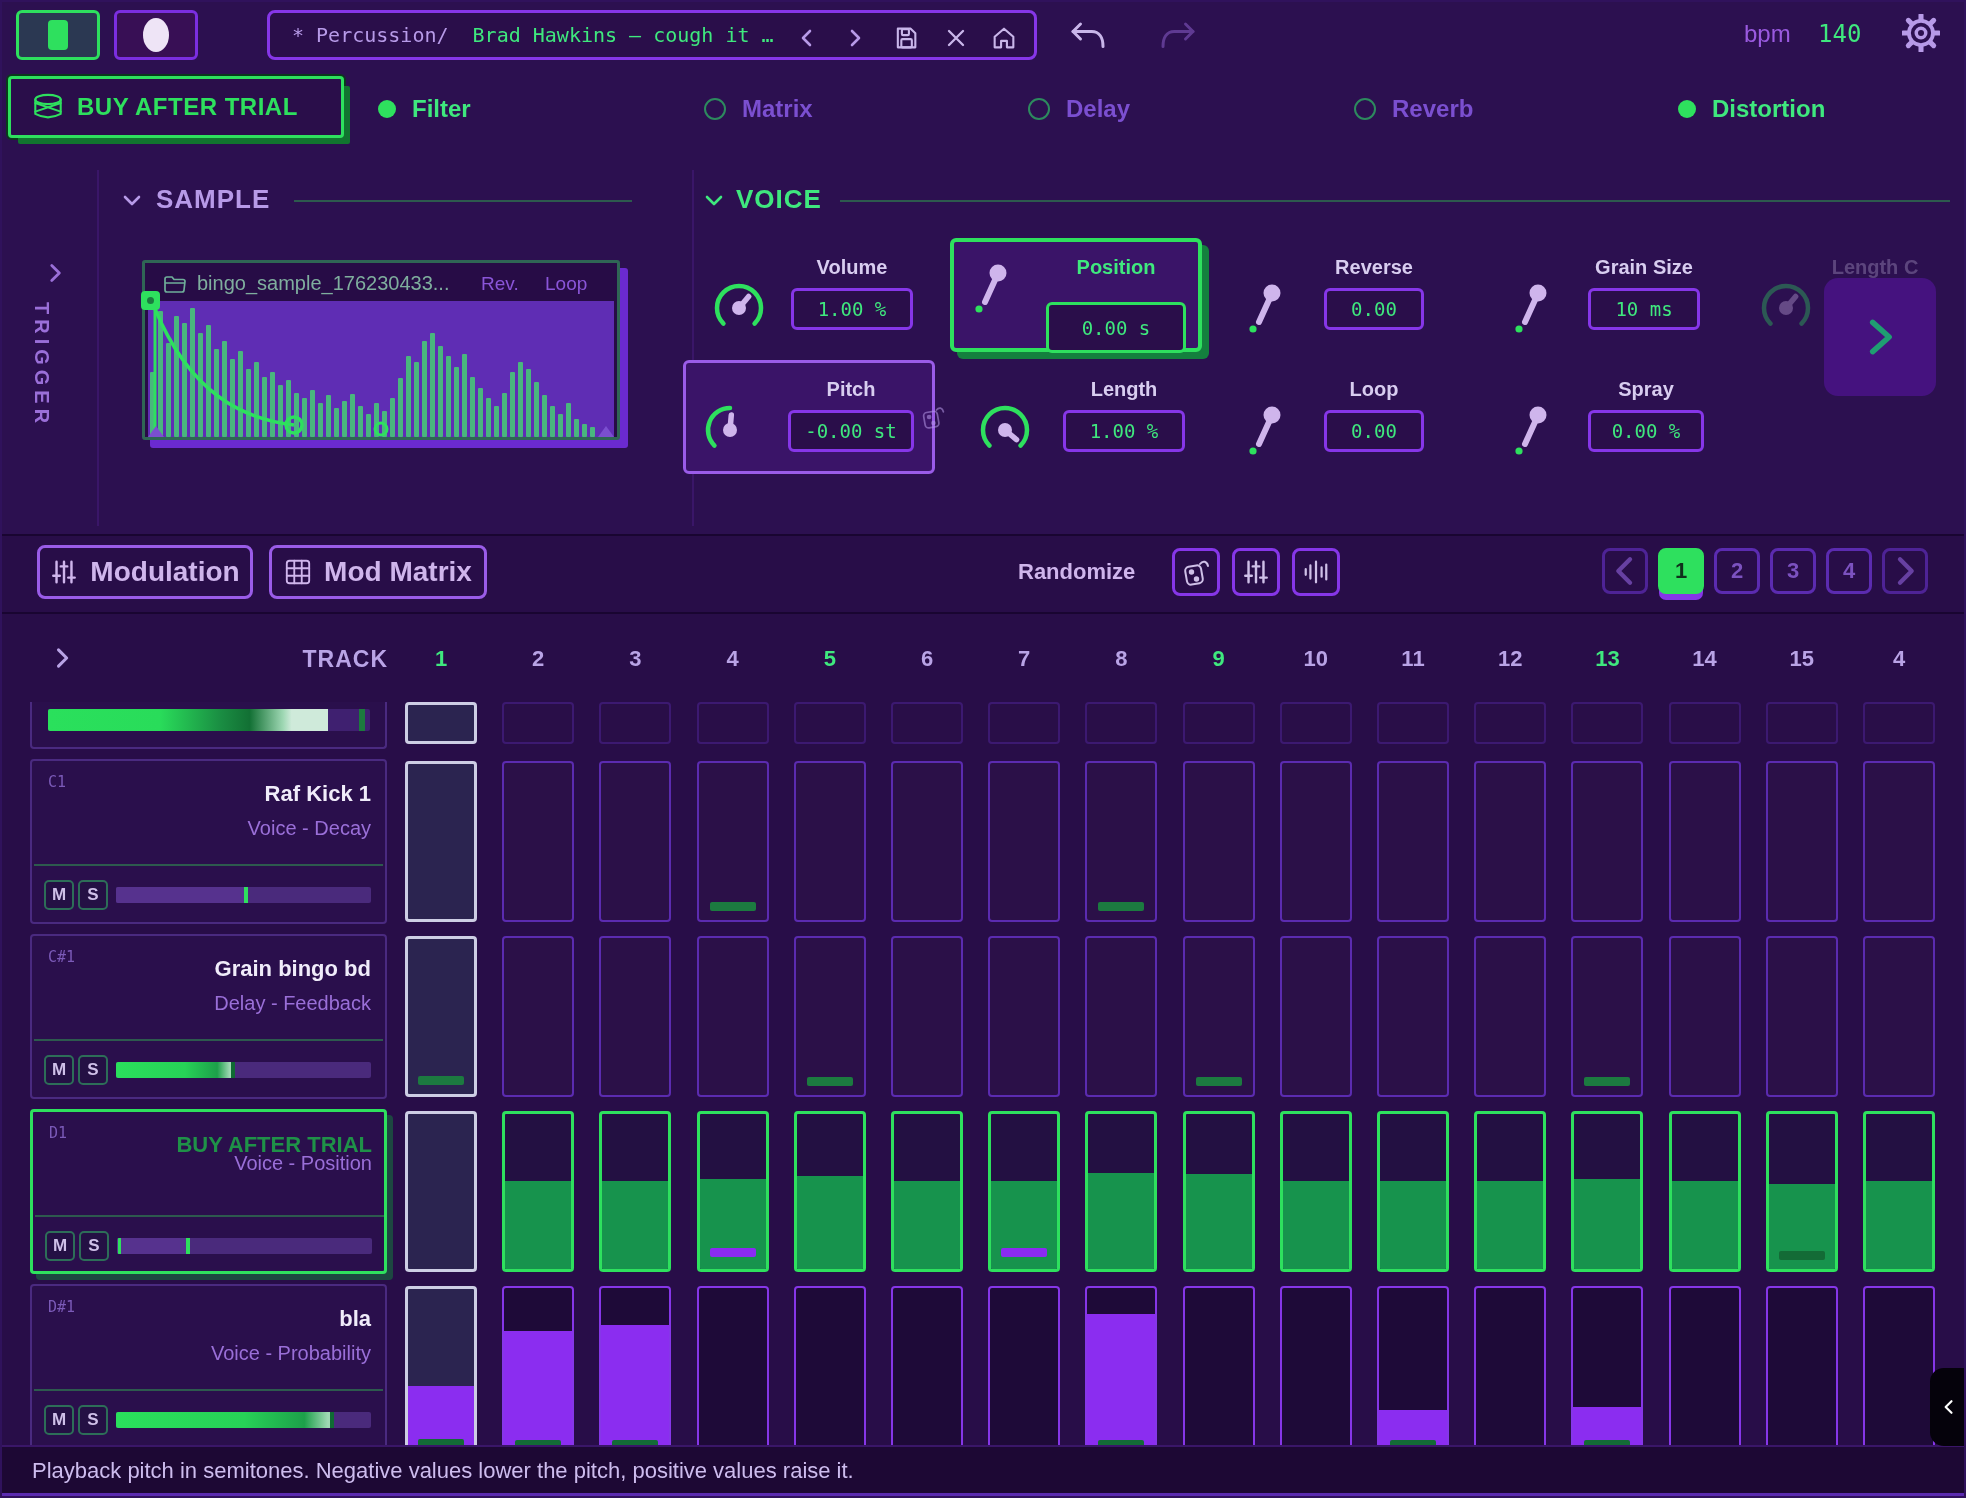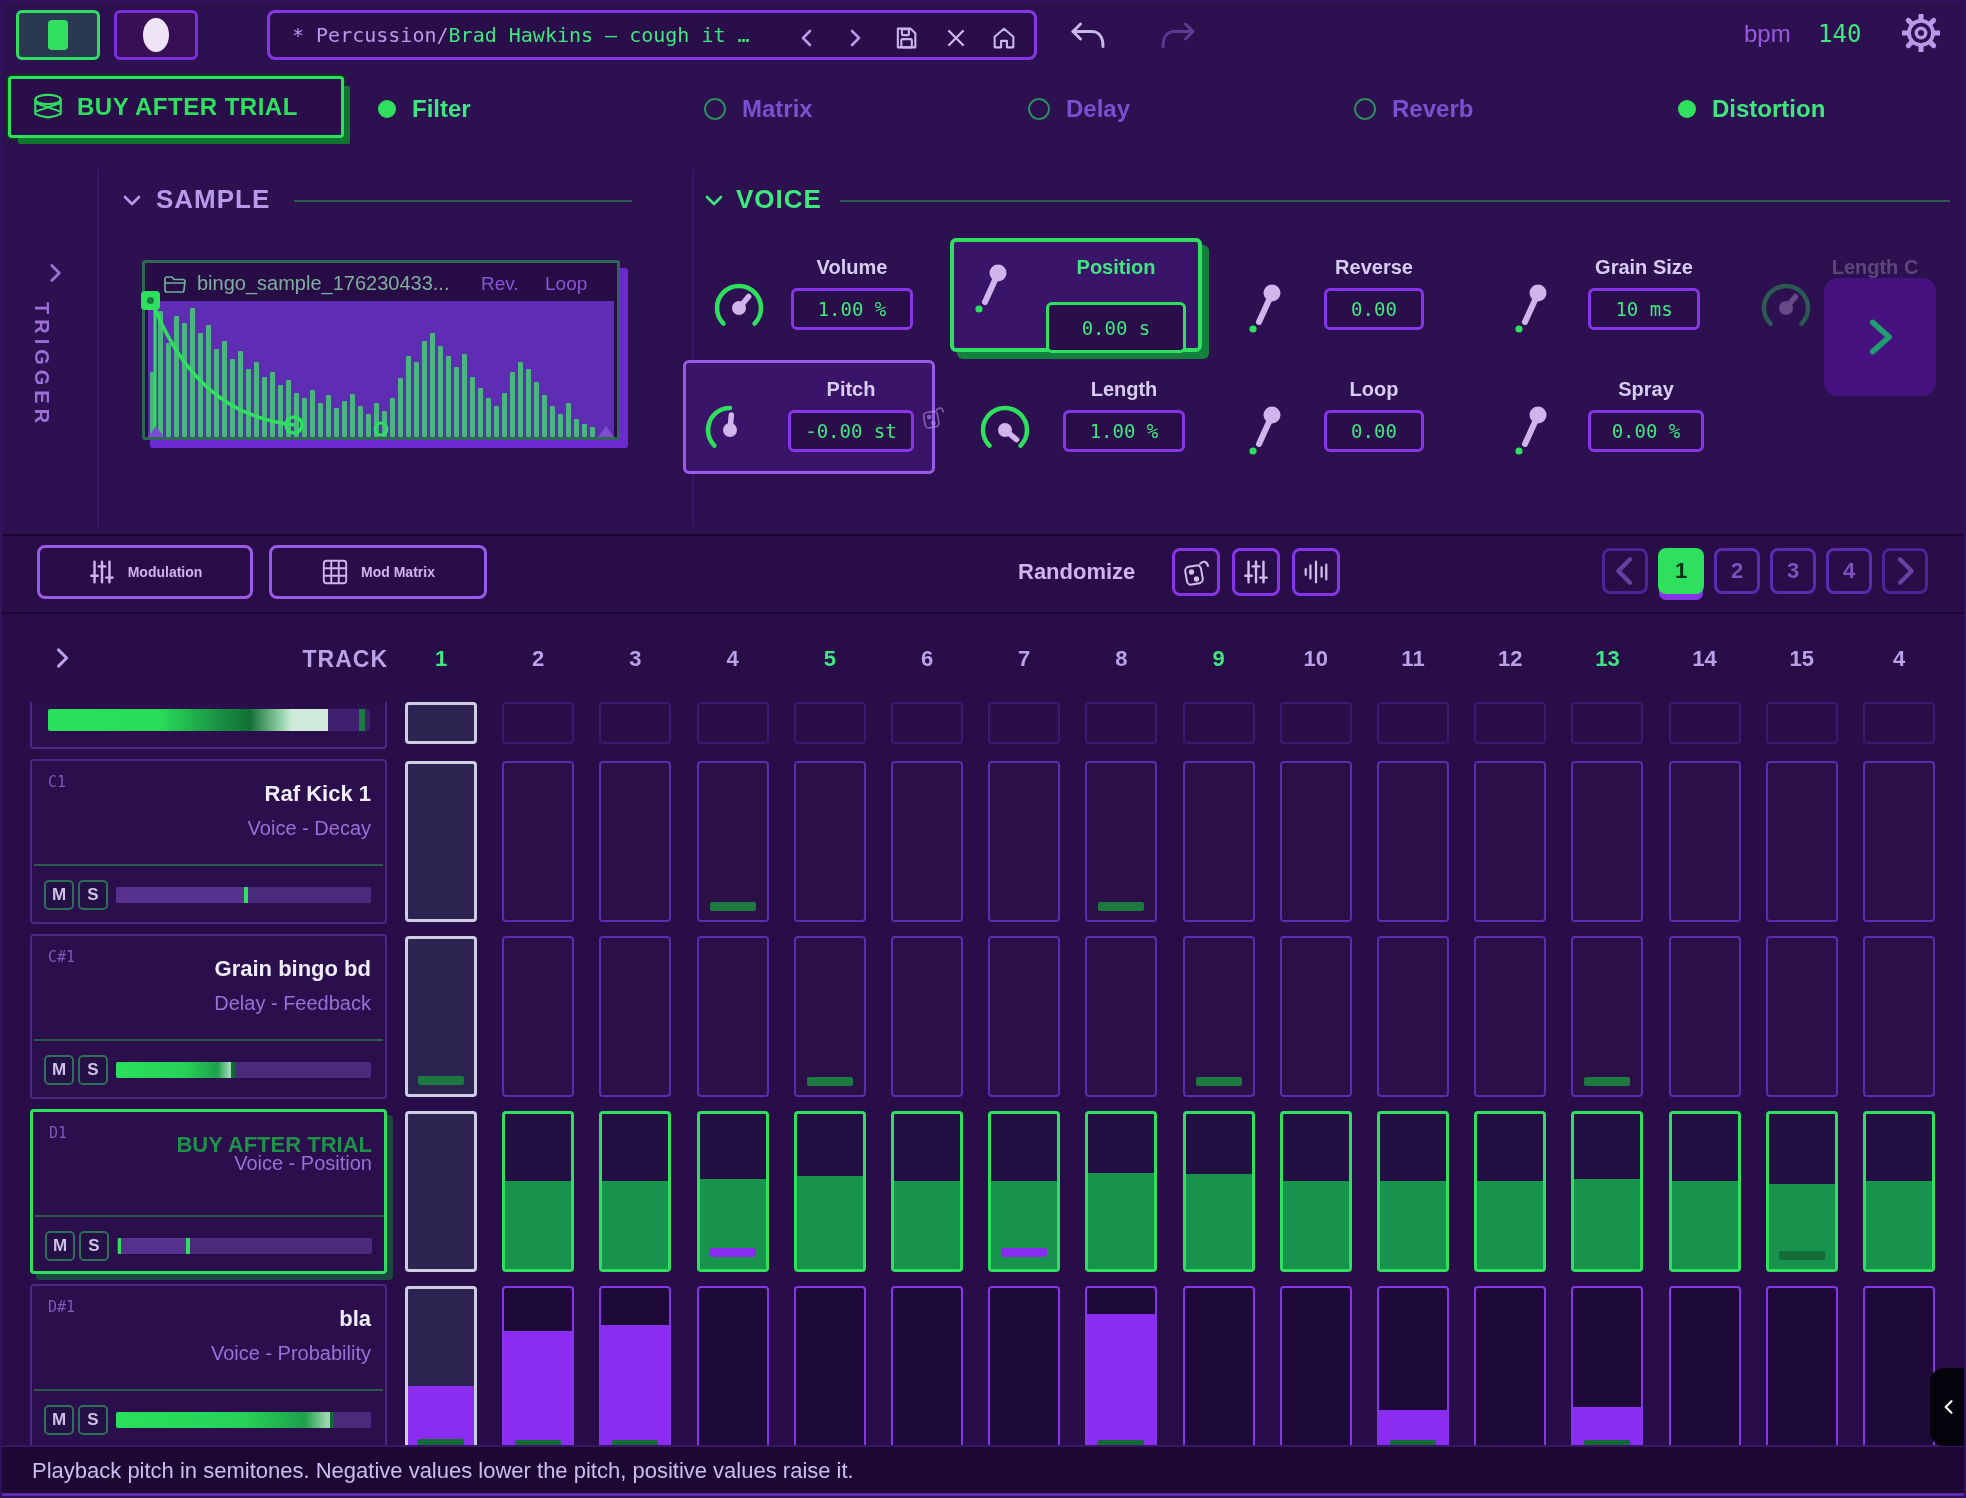--- a/index.html
+++ b/index.html
@@ -8,21 +8,21 @@
        border:2px solid #30125c;box-sizing:border-box;}
   .abs{position:absolute;box-sizing:border-box;}
   .mono{font-family:"DejaVu Sans Mono",monospace;}
   .bg-seq{background:#280d48;}
   
   .tbtn{border-radius:6px;display:flex;align-items:center;justify-content:center;cursor:pointer;}
   .stop-btn{background:#2b3852;border:3px solid #2ee05e;}
   .stop-glyph{width:20px;height:30px;background:#2ee05e;border-radius:4px;}
   .rec-btn{background:#380f55;border:3px solid #7b2ee0;}
   .rec-glyph{width:26px;height:34px;background:#eee4f6;border-radius:50%;}
-  .preset-bar{background:#2a0e4a;border:3px solid #8636e8;border-radius:8px;display:flex;align-items:center;}
+  .preset-bar{background:#2a0e4a;border:3px solid #8636e8;border-radius:8px;display:flex;align-items:center;gap:24px;}
   .preset-prefix{color:#b79ae8;font-size:20px;}
   .preset-name{color:#3fe87e;font-size:20px;}
   .ico{display:flex;align-items:center;justify-content:center;}
   
   .trial-btn{background:#2a0e4a;border:3px solid #2ee05e;border-radius:4px;display:flex;align-items:center;
      box-shadow:8px 8px 0 -2px #11752f, 0 0 0 2px #0a3a1c;cursor:pointer;}
   .trial-label{color:#2ee05e;font-size:24px;font-weight:bold;letter-spacing:.5px;margin-left:14px;}
   .fx-tab{display:flex;align-items:center;gap:16px;cursor:pointer;}
   .fx-dot{width:18px;height:18px;border-radius:50%;}
   .fx-label{font-size:24px;font-weight:bold;}
@@ -39,21 +39,21 @@
   .ctl-label{font-size:20px;font-weight:bold;color:#d8cdf0;text-align:center;}
   .valbox{border:3px solid #8636e8;border-radius:6px;background:#2a0e4a;color:#3fe87e;
           font-family:"DejaVu Sans Mono",monospace;font-size:19px;display:flex;align-items:center;justify-content:center;height:42px;}
   .valbox.green{border-color:#2ee05e;}
   .hl-panel{border-radius:6px;background:#3a1468;}
   .hl-green{border:4px solid #2ee05e;box-shadow:7px 7px 0 #14803e;}
   .hl-purple{border:3px solid #9a5ce8;}
   .next-overlay{background:rgba(74,20,138,.82);border-radius:14px;display:flex;align-items:center;justify-content:center;cursor:pointer;}
   
   .tool-btn{border:3px solid #9a5ce8;border-radius:8px;display:flex;align-items:center;justify-content:center;gap:12px;
-            color:#cfb5ec;font-size:14px;font-weight:bold;cursor:pointer;background:transparent;}
+            color:#cfb5ec;font-size:28px;font-weight:bold;cursor:pointer;background:transparent;}
   .sq-btn{border:3px solid #8636e8;border-radius:8px;display:flex;align-items:center;justify-content:center;cursor:pointer;}
   .page-btn{border:3px solid #5b2bb0;border-radius:8px;color:#7c52c0;font-size:22px;font-weight:bold;
             display:flex;align-items:center;justify-content:center;cursor:pointer;}
   .page-btn.active{background:#2ee05e;border-color:#2ee05e;color:#10301c;box-shadow:0 7px 0 -1px #8636e8;}
   
   .stepnum{font-size:22px;font-weight:bold;text-align:center;}
   .panel{background:#2a0f4c;border:2px solid #4a2a80;border-radius:4px;}
   .panel.green{border:3px solid #2ee05e;box-shadow:6px 6px 0 rgba(20,120,60,.55);}
   .note-lab{font-family:"DejaVu Sans Mono",monospace;font-size:15px;color:#7b5ab8;}
   .trk-name{font-size:22px;font-weight:bold;color:#f0ecfa;text-align:right;}

